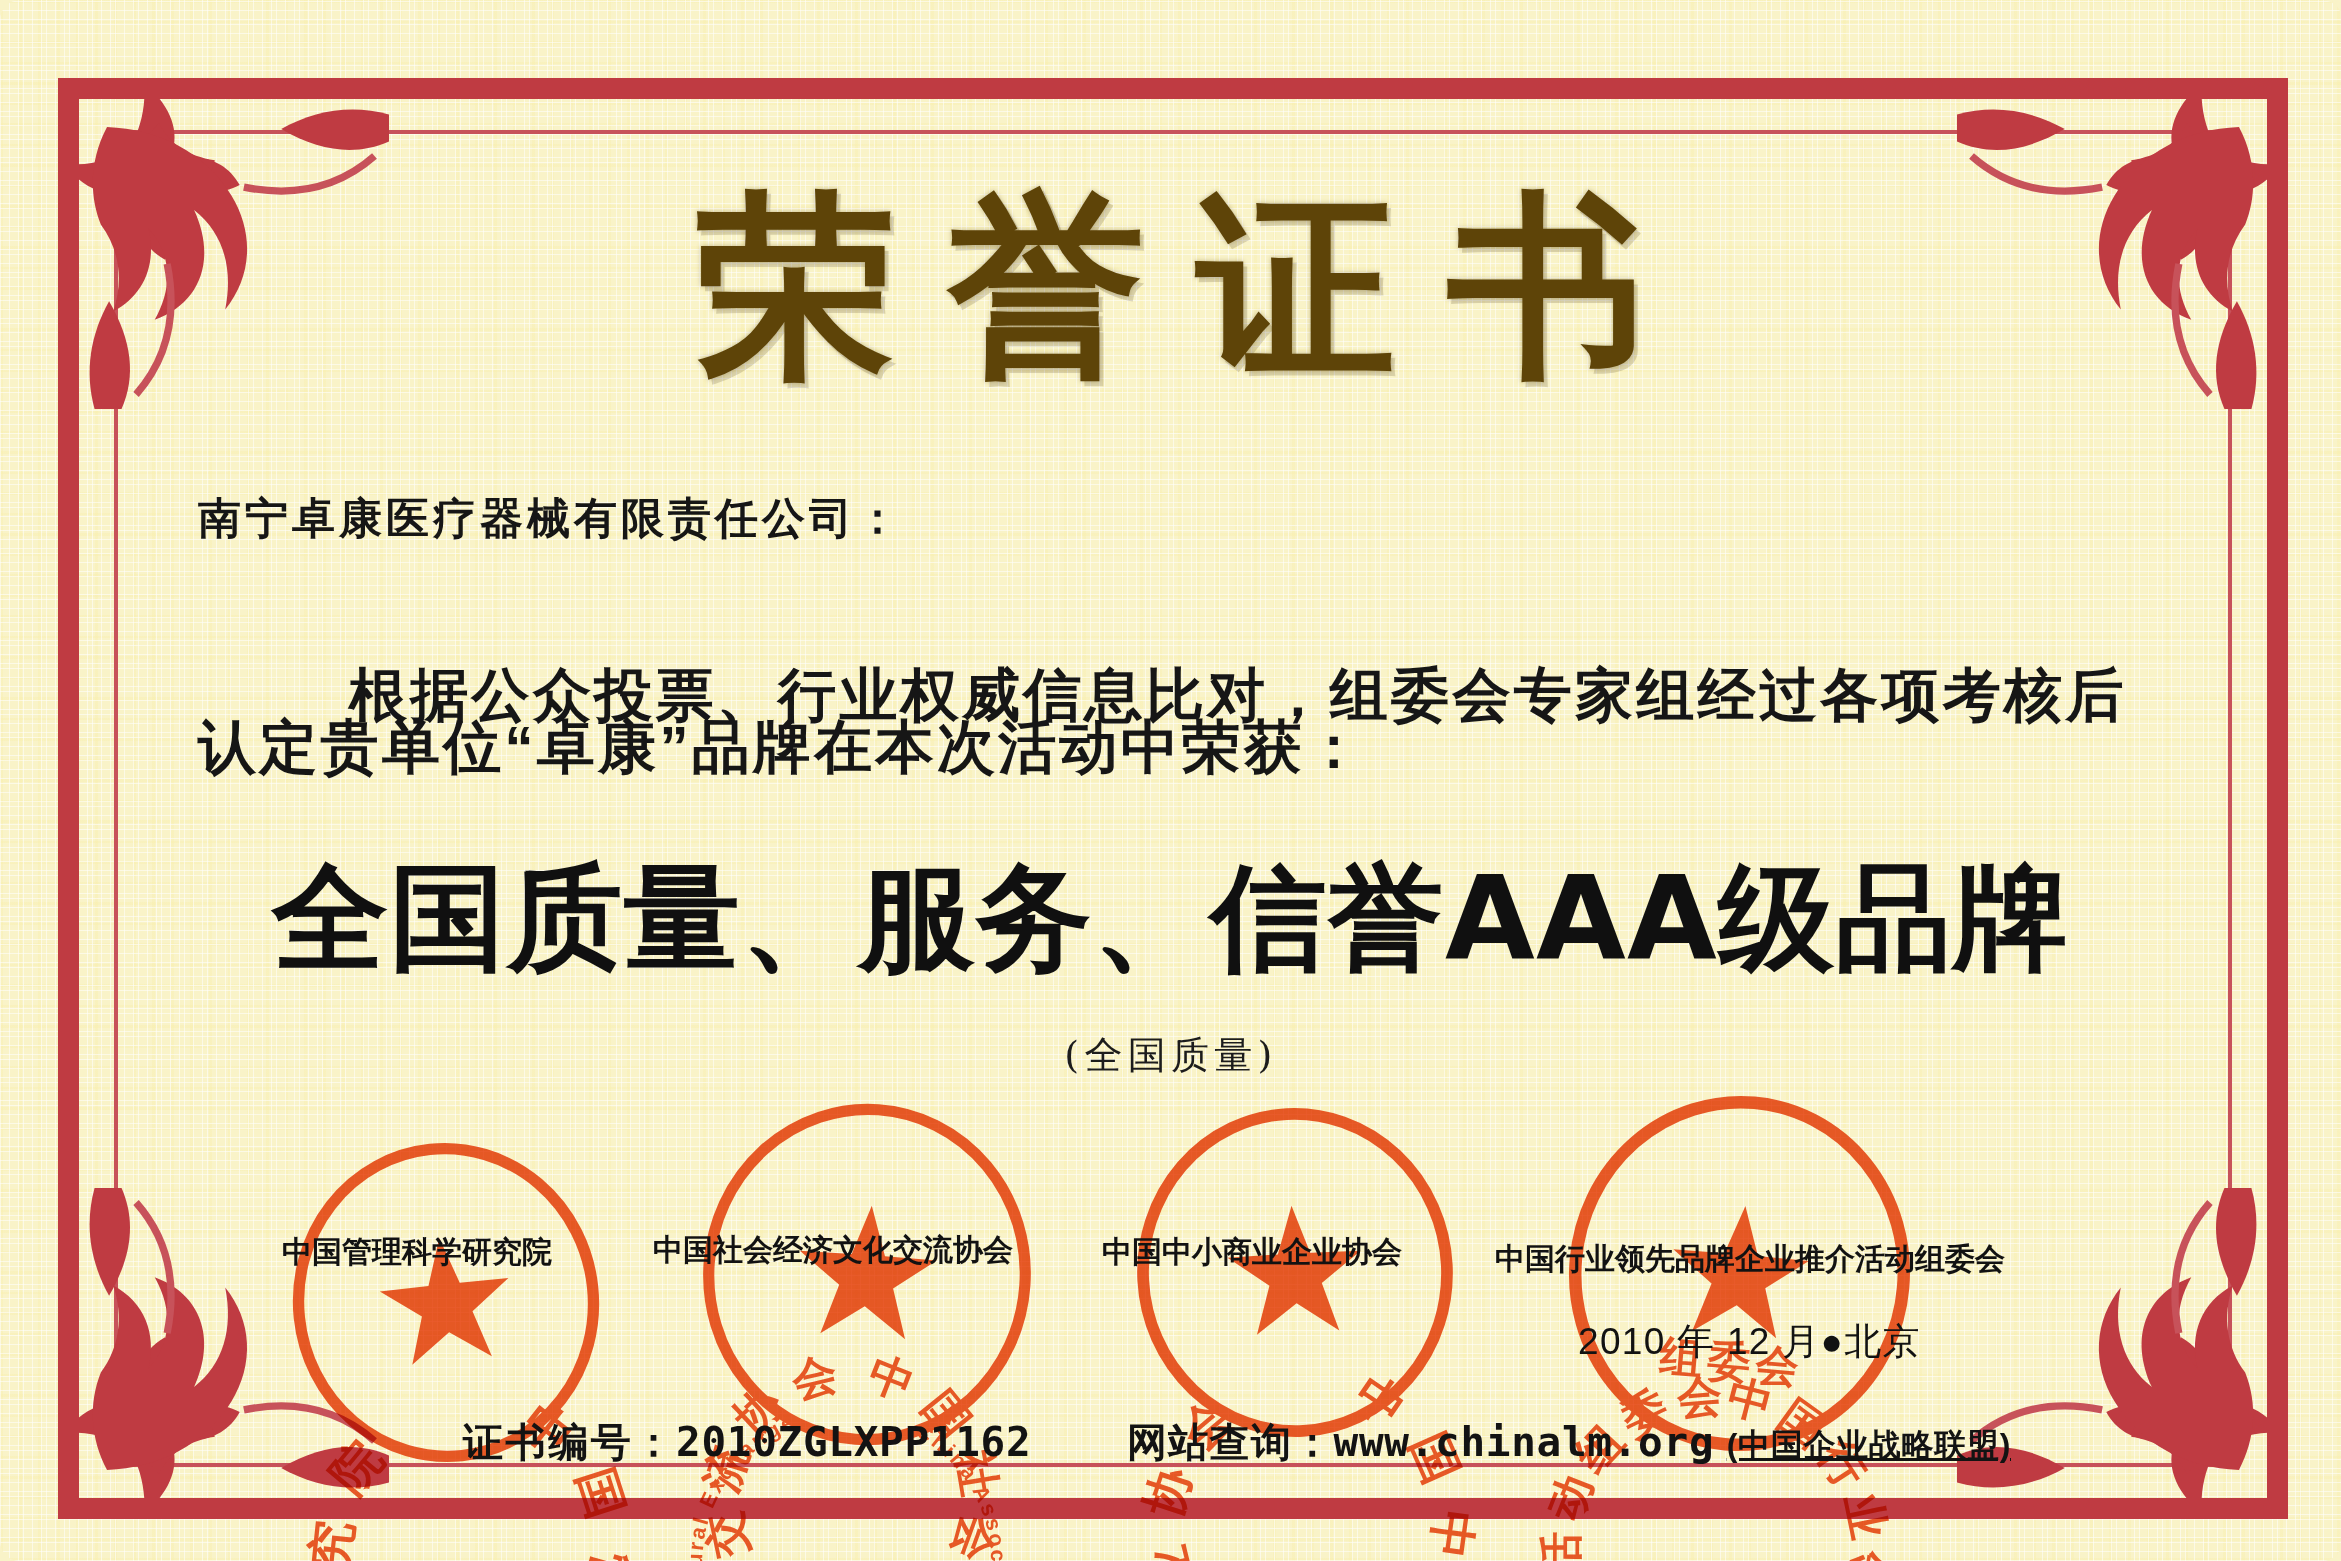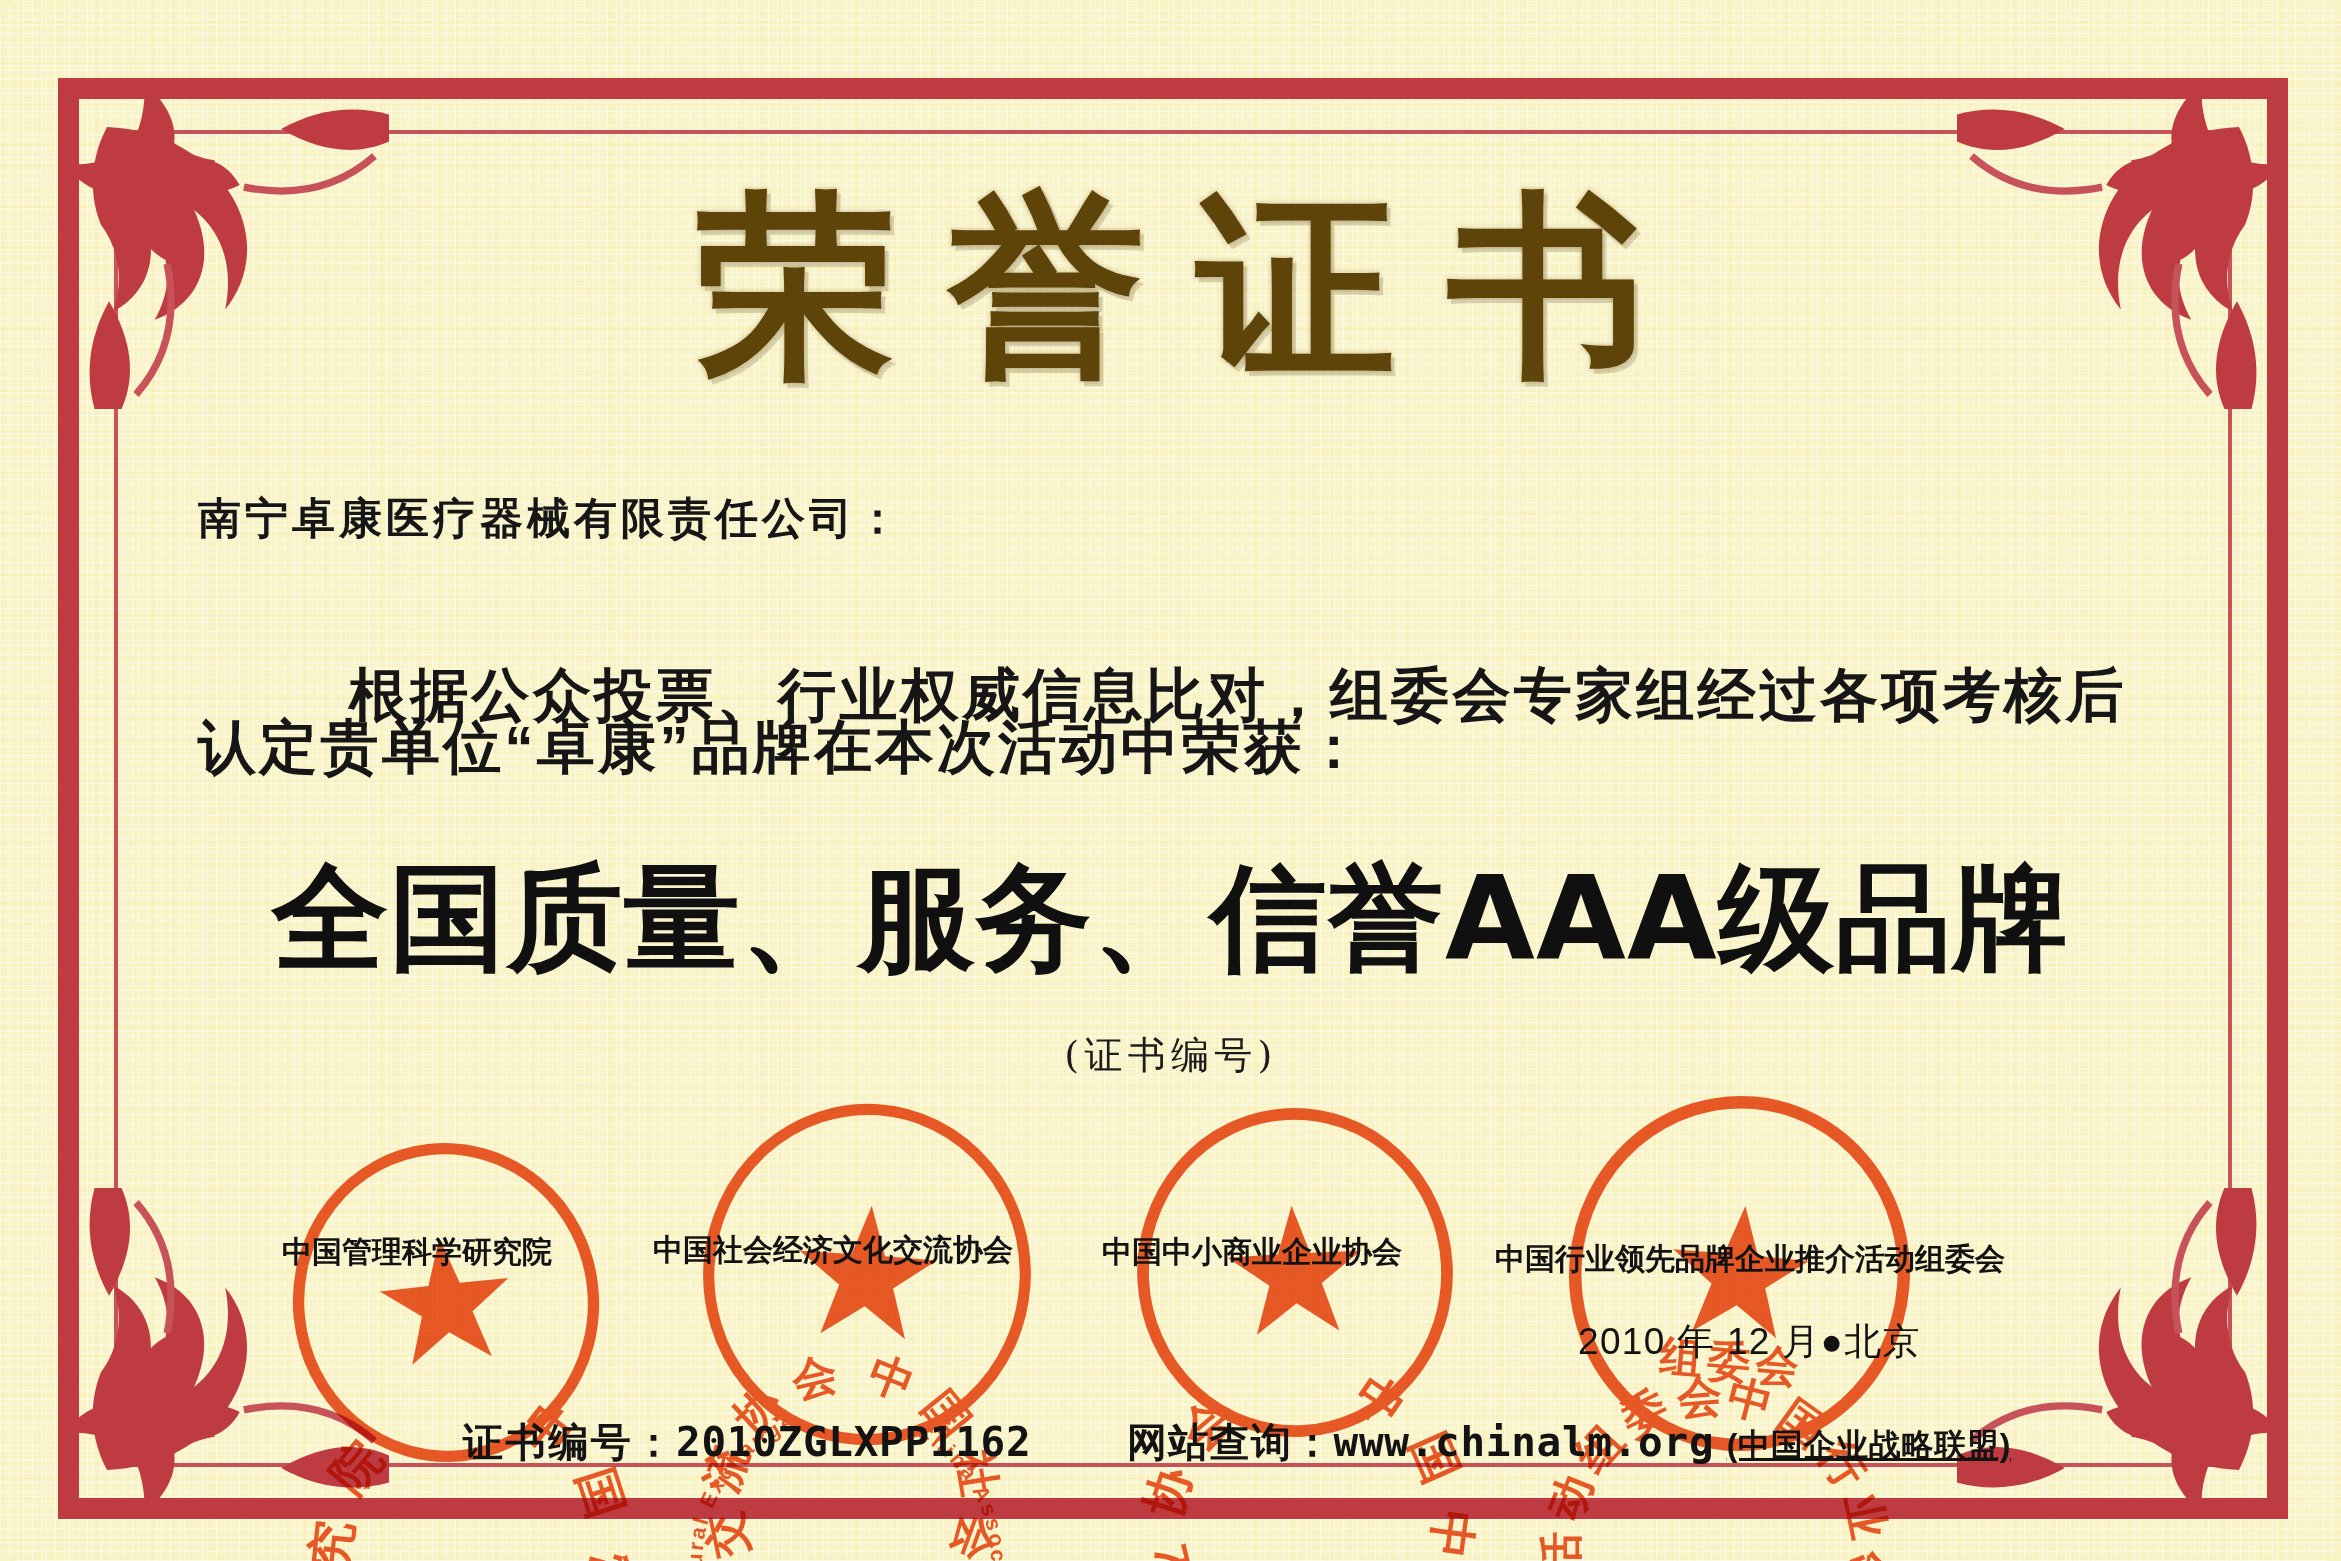--- a/index.html
+++ b/index.html
@@ -92,21 +92,21 @@
       <use href="#flourish"></use>
     </svg>
 
   <div class="abs title">荣誉证书</div>
 
   <div class="abs recipient">南宁卓康医疗器械有限责任公司：</div>
   <div class="abs body1">根据公众投票、行业权威信息比对，组委会专家组经过各项考核后</div>
   <div class="abs body2">认定贵单位“卓康”品牌在本次活动中荣获：</div>
 
   <div class="abs award">全国质量、服务、信誉AAA级品牌</div>
-  <div class="abs note">(证书编号)</div>
+  <div class="abs note">(全国质量)</div>
 
   <svg class="seal" style="left:284px;top:1137px;width:324px;height:331px;transform:rotate(-6deg);" viewBox="0 0 200 200">
     <ellipse cx="100" cy="100" rx="91" ry="95" fill="none" stroke="#ea4f1e" stroke-width="7"></ellipse>
     <path id="arc1" d="M100,176 A76,76 0 1 1 99.9,176" fill="none"></path>
     <text class="ring-cjk-9"><textPath href="#arc1" startOffset="50%" text-anchor="middle">中国管理科学研究院</textPath></text>
     <polygon points="100,60 109.7,88.7 139.9,89 115.7,107.1 124.7,136 100,118.5 75.3,136 84.3,107.1 60.1,89 90.3,88.7" fill="#ea4f1e"></polygon>
   </svg>
 
   <svg class="seal" style="left:695px;top:1096px;width:344px;height:357px;transform:rotate(4deg);" viewBox="0 0 200 200">
     <ellipse cx="100" cy="100" rx="92" ry="96" fill="none" stroke="#ea4f1e" stroke-width="6.5"></ellipse>

